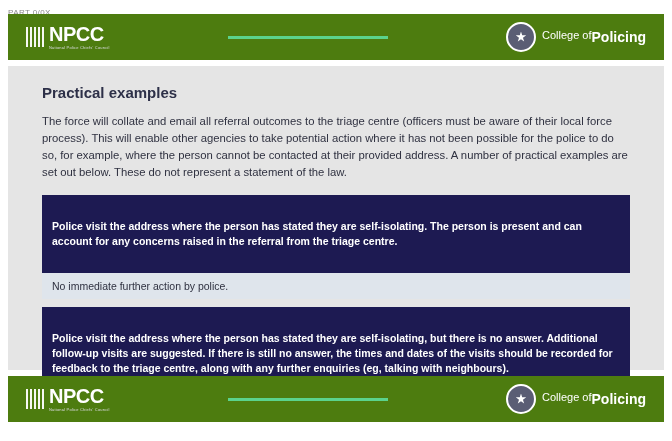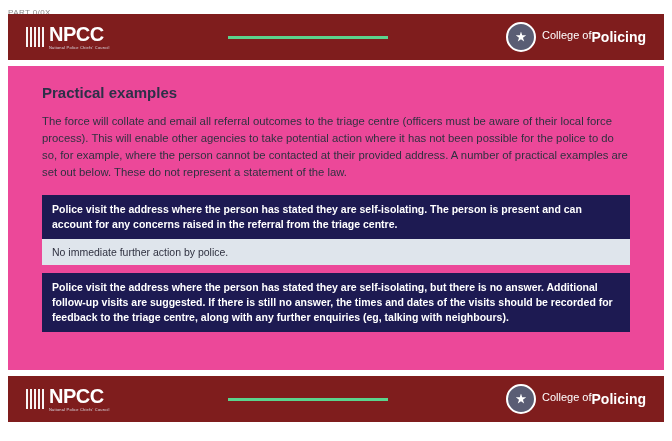--- a/index.html
+++ b/index.html
@@ -28,21 +28,21 @@
     color: #8a8a8a;
     letter-spacing: 0.4px;
     white-space: nowrap;
   }
   
   .banner {
     position: absolute;
     left: 8px;
     width: 656px;
     height: 46px;
-    background: #7f1d1d;
+    background: #4d7c0f;
     display: flex;
     align-items: center;
     justify-content: space-between;
     box-sizing: border-box;
     padding: 0 18px;
   }
   .banner.top { top: 14px; }
   .banner.bottom { top: 376px; }
 
   .npcc-logo {
@@ -114,21 +114,21 @@
   .cop-text .l1 { font-size: 11px; }
   .cop-text .l2 { font-size: 14px; font-weight: bold; }
 
   
   .card {
     position: absolute;
     top: 66px;
     left: 8px;
     width: 656px;
     height: 304px;
-    background: #ec4899;
+    background: #e5e5e5;
     box-sizing: border-box;
     padding: 18px 34px 0 34px;
   }
   h1.title {
     margin: 0 0 12px 0;
     font-size: 15px;
     font-weight: bold;
     color: #2d3048;
   }
   p.body {
@@ -137,21 +137,21 @@
     line-height: 1.5;
     color: #2f3140;
     text-align: left;
   }
   .example-head {
     background: #1d1a52;
     color: #ffffff;
     font-size: 10.5px;
     font-weight: bold;
     line-height: 1.42;
-    padding: 7px 10px;
+    padding: 24px 10px;
     box-sizing: border-box;
   }
   .example-body {
     background: #dfe5ec;
     color: #2f3140;
     font-size: 10.5px;
     line-height: 1.4;
     padding: 6px 10px;
     box-sizing: border-box;
     margin-bottom: 8px;

